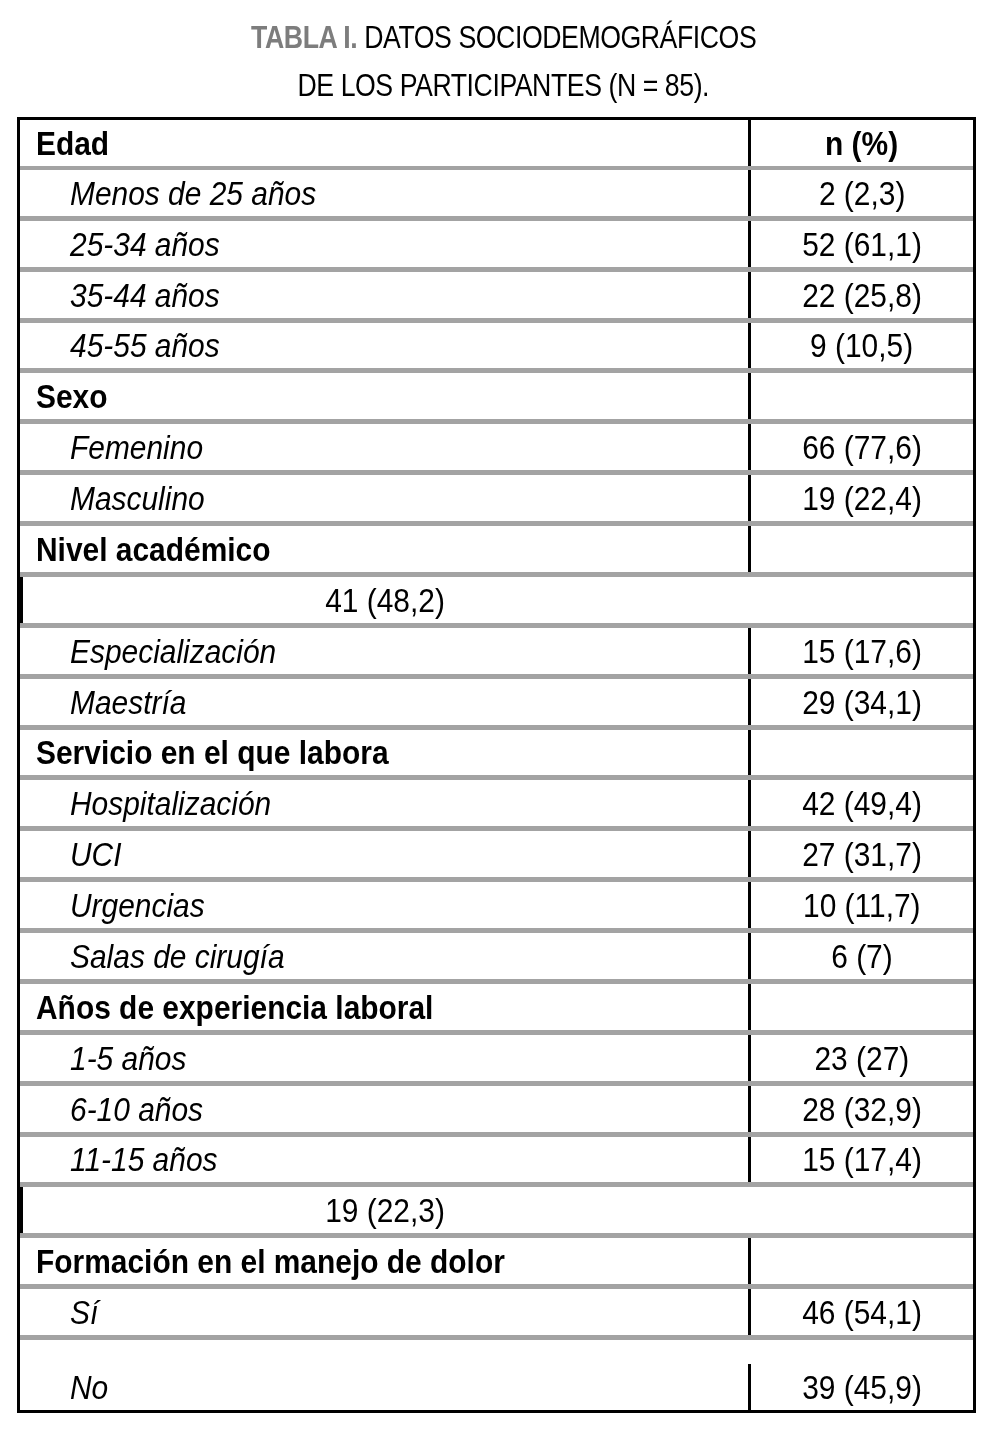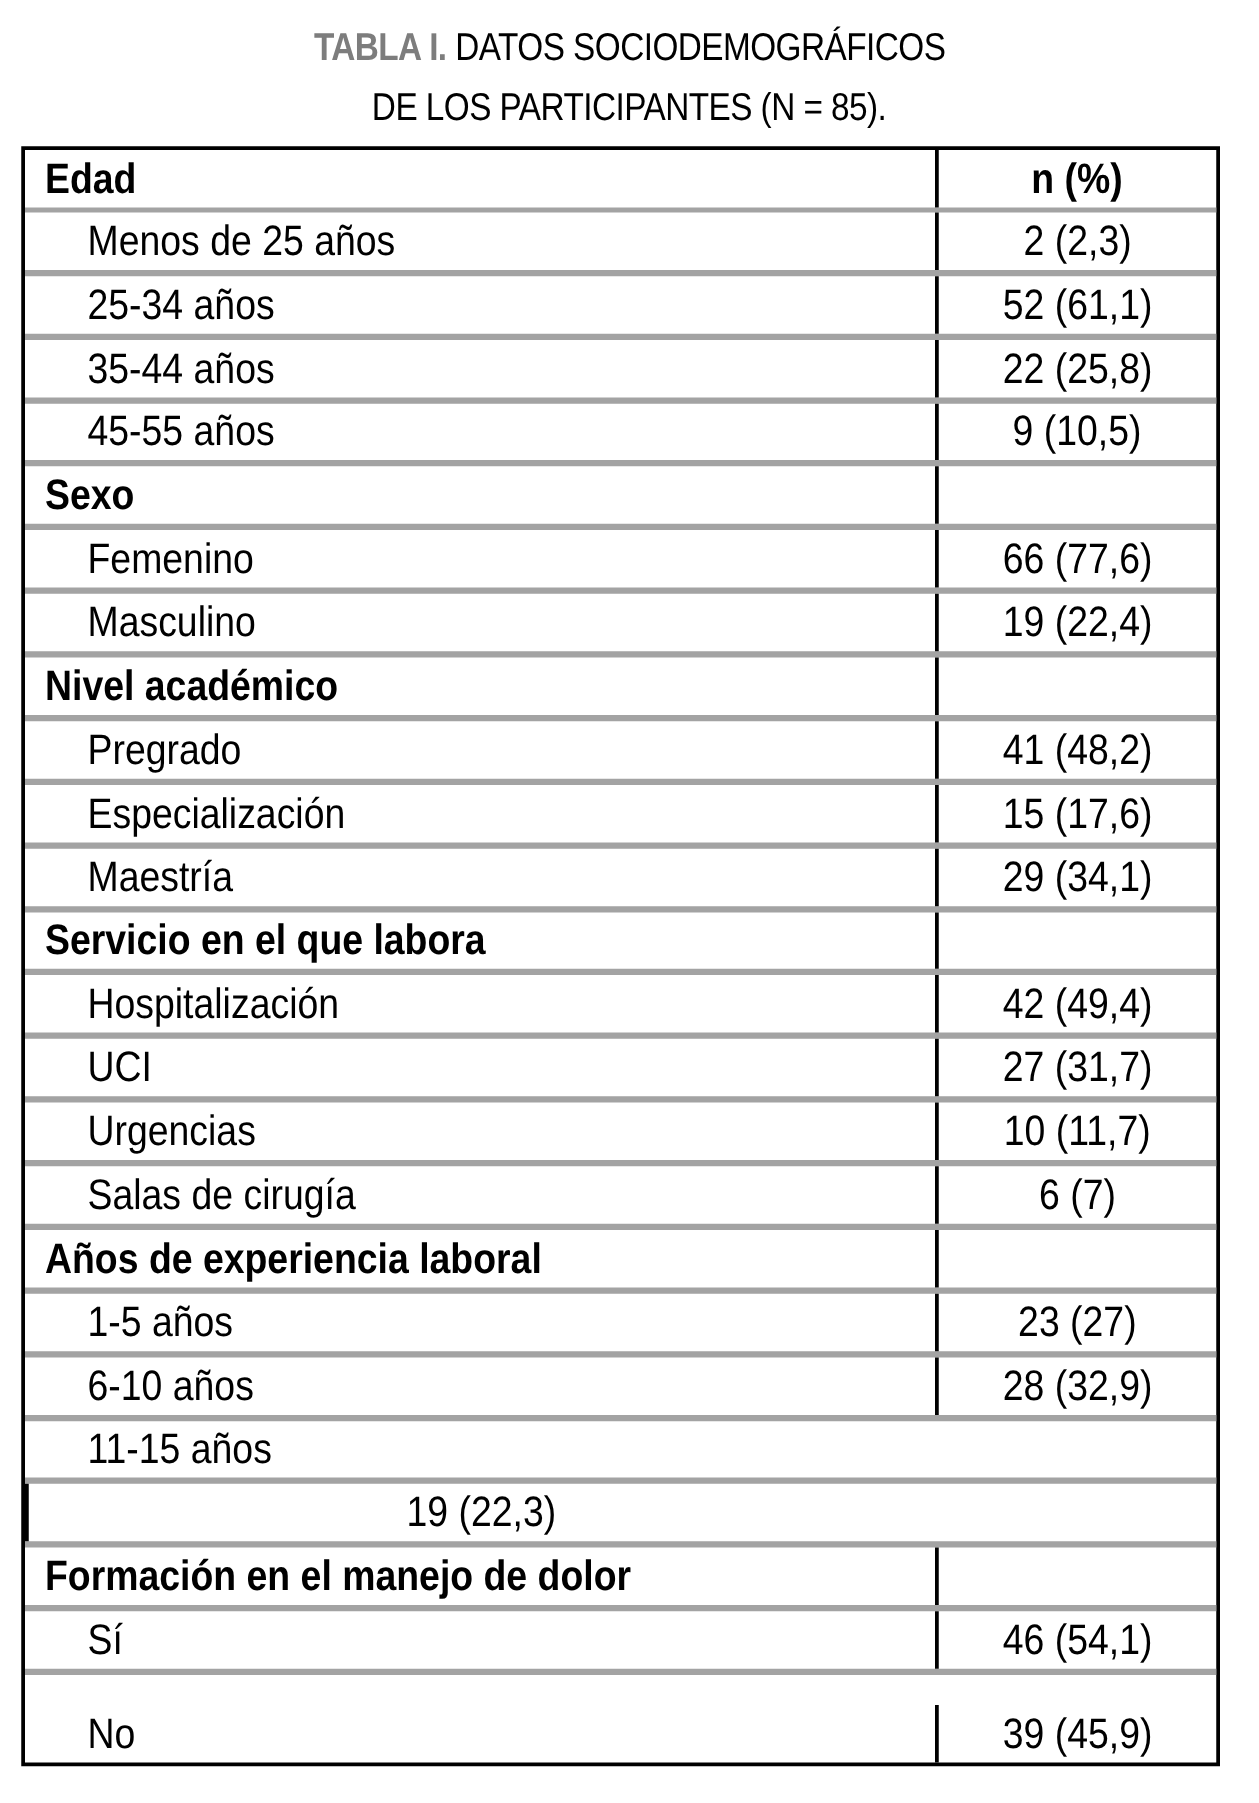--- a/index.html
+++ b/index.html
@@ -83,20 +83,21 @@
     white-space: nowrap;
   }
   .cell.label {
     padding-left: 16px;
   }
   .cell.label .cond {
     transform-origin: left center;
   }
   .row.item .cell.label {
     padding-left: 50px;
+    font-style: italic;
   }
   .row.header .cell.label .cond,
   .row.section .cell.label .cond,
   .row.header .cell.value .cond {
     font-weight: bold;
   }
   .cell.value {
     justify-content: center;
     border-left: 3px solid #000000;
     box-sizing: border-box;
@@ -186,23 +187,20 @@
 
     <div class="row section">
       <div class="cell label">
           <span class="cond">Nivel académico</span>
         </div>
       <div class="cell value">
           <span class="cond"></span>
         </div>
     </div>
     <div class="row item">
-      <div class="cell label">
-          <span class="cond">Pregrado</span>
-        </div>
       <div class="cell value">
           <span class="cond">41 (48,2)</span>
         </div>
     </div>
     <div class="row item">
       <div class="cell label">
           <span class="cond">Especialización</span>
         </div>
       <div class="cell value">
           <span class="cond">15 (17,6)</span>
@@ -278,20 +276,23 @@
       <div class="cell label">
           <span class="cond">6-10 años</span>
         </div>
       <div class="cell value">
           <span class="cond">28 (32,9)</span>
         </div>
     </div>
     <div class="row item">
       <div class="cell label">
           <span class="cond">11-15 años</span>
+        </div>
+      <div class="cell value">
+          <span class="cond">15 (17,4)</span>
         </div>
     </div>
     <div class="row item">
       <div class="cell value">
           <span class="cond">19 (22,3)</span>
         </div>
     </div>
 
     <div class="row section">
       <div class="cell label">

